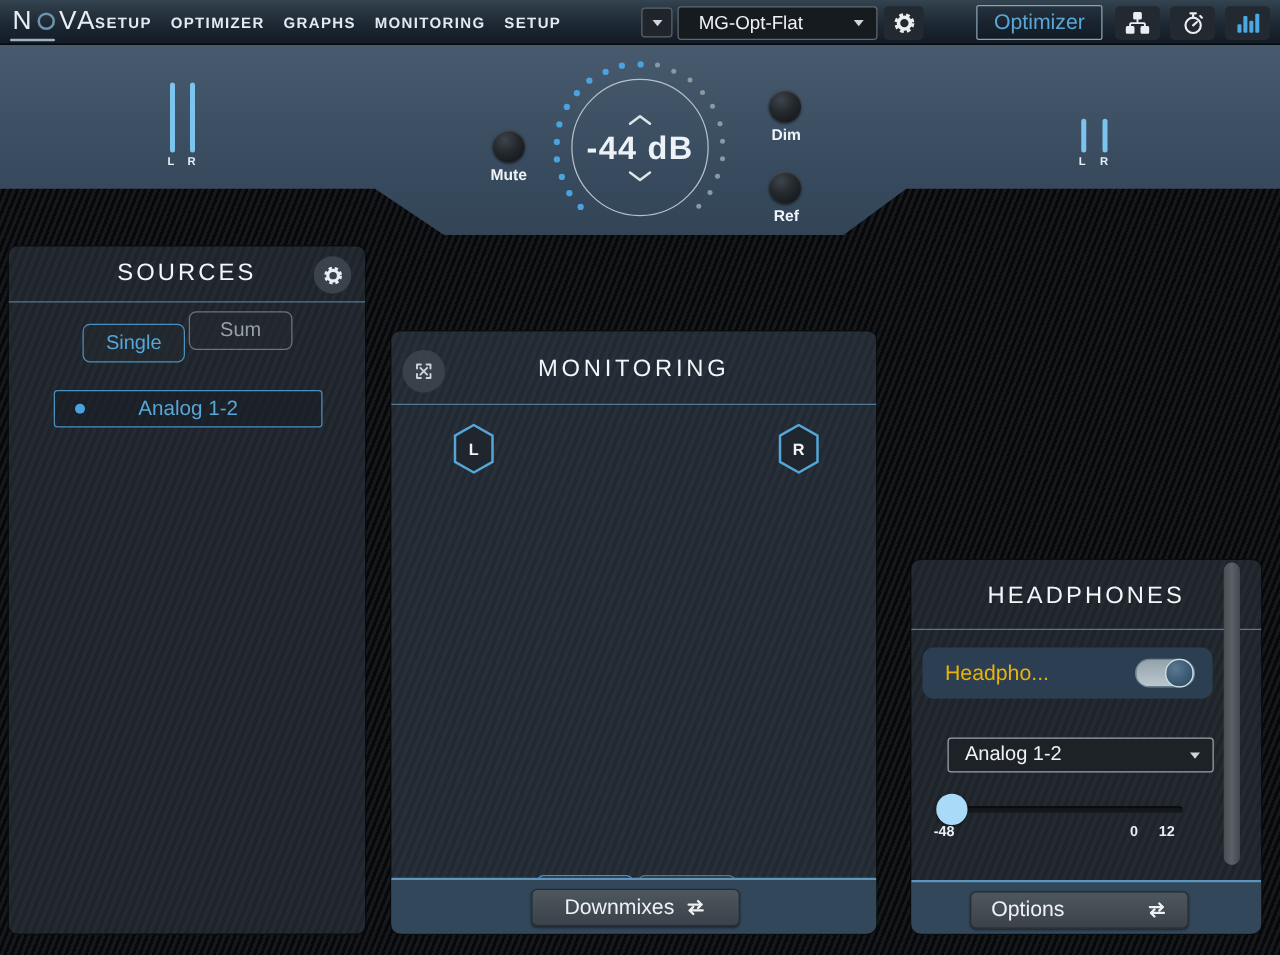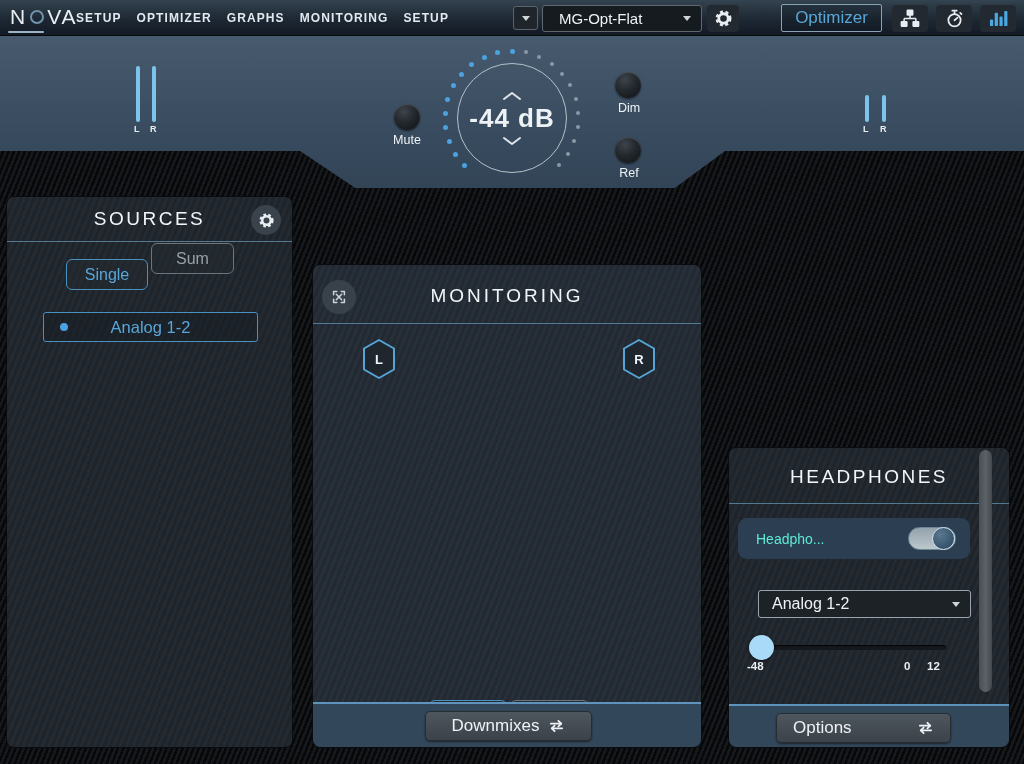--- a/index.html
+++ b/index.html
@@ -43,21 +43,21 @@
           background:linear-gradient(180deg,#485b6e 0%,#3c4f63 45%,#324456 100%);
           clip-path:polygon(0 0,100% 0,100% 75.6%,70.8% 75.6%,65.9% 100%,34.7% 100%,29.3% 75.6%,0 75.6%); }
 
   .meter-bar { position:absolute; width:4px; background:#7cc4ee; border-radius:2px; }
   .meter-label { position:absolute; color:#e7edf2; font-size:9px; font-weight:bold; }
 
   .round-btn { position:absolute; width:26px; height:26px; border-radius:50%;
                background:radial-gradient(circle at 38% 30%,#3d444b 0%,#23282d 45%,#101316 100%);
                box-shadow:0 1px 2px rgba(0,0,0,.6), inset 0 1px 1px rgba(255,255,255,.15); }
   .round-btn-label { position:absolute; width:52px; text-align:center; color:#eef3f7;
-                     font-size:12.5px; font-weight:normal; }
+                     font-size:12.5px; font-weight:bold; }
 
   .knob { position:absolute; left:457px; top:63px; width:110px; height:110px; border-radius:50%;
           border:1.5px solid #b6c1ca; display:flex; flex-direction:column; align-items:center;
           justify-content:center; }
   .knob-value { color:#edf2f6; font-size:26px; font-weight:bold; letter-spacing:1px; margin:2px 0; }
   .knob-dots { position:absolute; left:437px; top:43px; width:150px; height:150px; pointer-events:none; }
   .knob-dot { position:absolute; width:4px; height:4px; border-radius:50%; background:#8b99a5; }
   .knob-dot.lit { width:5px; height:5px; background:#4aa3e0; }
 
   
@@ -88,21 +88,21 @@
   .bottom-band { position:absolute; left:0; bottom:0; width:100%; background:#33475b;
                  border-top:2px solid #5e93bb; border-radius:0 0 8px 8px; }
   .action-btn { position:absolute; height:30px; border-radius:5px;
                 background:linear-gradient(180deg,#4e565e 0%,#3b4249 100%);
                 border:1px solid #272c31; color:#eef2f5; font-size:17px;
                 display:flex; align-items:center; justify-content:center; gap:9px;
                 box-shadow:0 1px 2px rgba(0,0,0,.5); }
 
   .device-row { position:absolute; left:9px; top:70px; width:232px; height:41px; border-radius:9px;
                 background:#2b3e52; display:flex; align-items:center; padding:0 14px 0 18px; }
-  .device-row .lbl { color:#5eead4; font-size:14px; }
+  .device-row .lbl { color:#eab308; font-size:17px; }
   .toggle { margin-left:auto; position:relative; width:48px; height:23px; border-radius:12px;
             background:linear-gradient(180deg,#94a2ab 0%,#bcc7cd 100%); border:1px solid #6f8795; }
   .toggle .tknob { position:absolute; right:0px; top:-1px; width:23px; height:23px; border-radius:50%;
             background:radial-gradient(circle at 35% 32%,#5a7990 0%,#3a5870 60%,#2d4558 100%);
             border:1px solid #cfe2ee; }
 
   .hp-select { position:absolute; left:29px; top:142px; width:213px; height:28px; background:#1d2227;
                border:1px solid #99a4ad; border-radius:3px; color:#eef2f6; font-size:16px;
                display:flex; align-items:center; padding:0 10px 0 13px; }
   .hp-select .caret { margin-left:auto; }
@@ -185,21 +185,21 @@
     <div class="panel" style="left:6px;top:160px;width:287px;height:552px;">
       <div class="panel-title" style="top:11px;">SOURCES</div>
       <div class="gear-circle" style="right:11px;top:8px;">
         <svg width="17" height="17" viewBox="0 0 16 16">
           <circle cx="8" cy="8" r="5.4" fill="none" stroke="#e9eef2" stroke-width="2.6" stroke-dasharray="2.4 2.0"></circle>
           <circle cx="8" cy="8" r="4" fill="none" stroke="#e9eef2" stroke-width="2.4"></circle>
         </svg>
       </div>
       <div class="divider" style="top:44px;"></div>
       <div class="seg-btn sel" style="left:59px;top:62px;width:82px;">Single</div>
-      <div class="seg-btn unsel" style="left:144px;top:46px;width:83px;">Sum</div>
+      <div class="seg-btn unsel" style="left:144px;top:52px;width:83px;">Sum</div>
       <div class="list-btn sel" style="left:36px;top:115px;width:215px;">
         <span class="sel-dot"></span>
         <span>Analog 1-2</span>
       </div>
     </div>
 
     <div class="panel blue" style="left:312px;top:228px;width:390px;height:484px;">
       <div class="gear-circle" style="left:9px;top:15px;width:34px;height:34px;background:rgba(62,70,79,.8);">
         <svg width="18" height="18" viewBox="0 0 20 20">
           <g fill="none" stroke="#ccd4da" stroke-width="1.7" stroke-linecap="round" stroke-linejoin="round">

